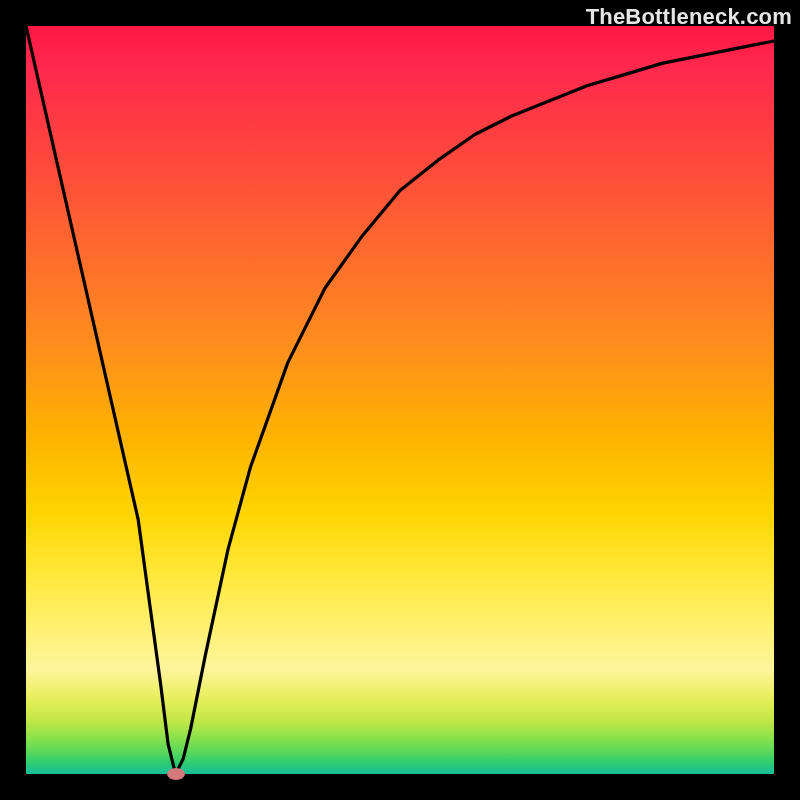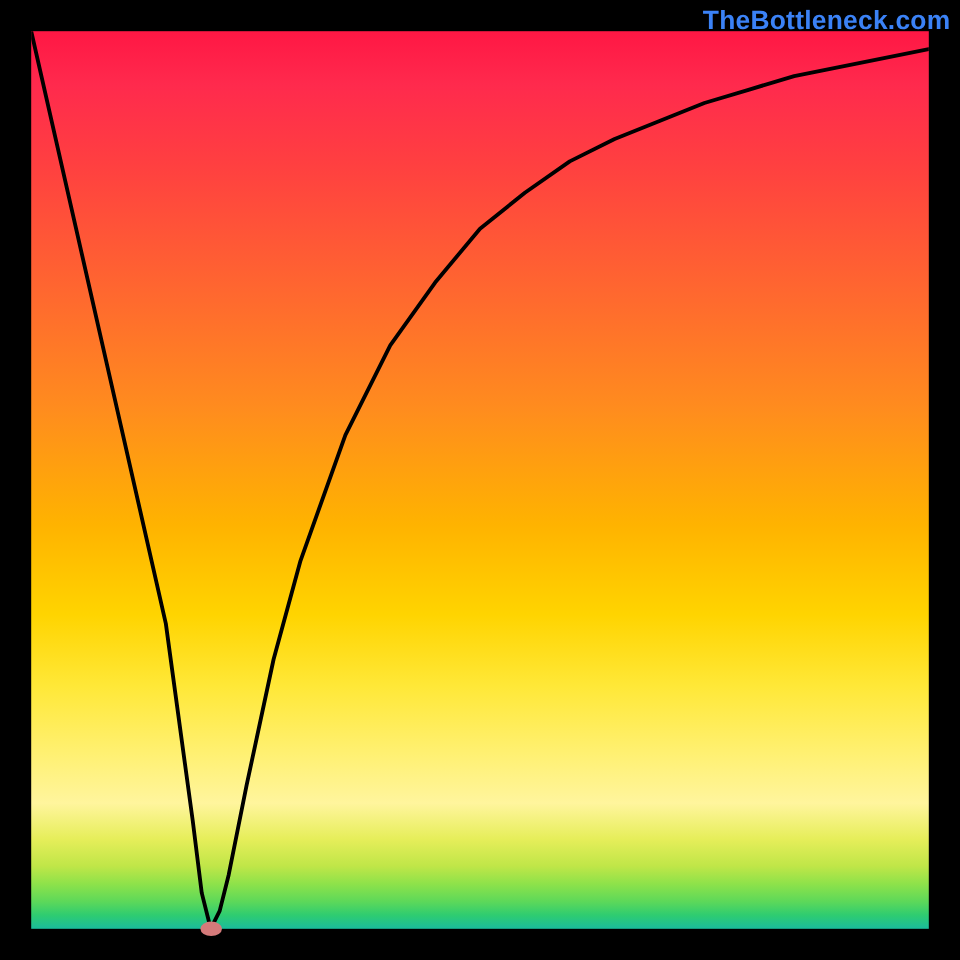--- a/index.html
+++ b/index.html
@@ -57,21 +57,21 @@
     width: 18px;
     height: 12px;
     background: #d57a7a;
     border-radius: 50%;
     transform: translate(-50%, -50%);
   }
   .watermark {
     position: absolute;
     top: 4px;
     right: 8px;
-    color: #3b82f6;
+    color: #e5e5e5;
     font-size: 22px;
     font-weight: 600;
     letter-spacing: 0.2px;
     user-select: none;
   }
 </style>
 </head>
 <body>
 
 <div class="frame">

